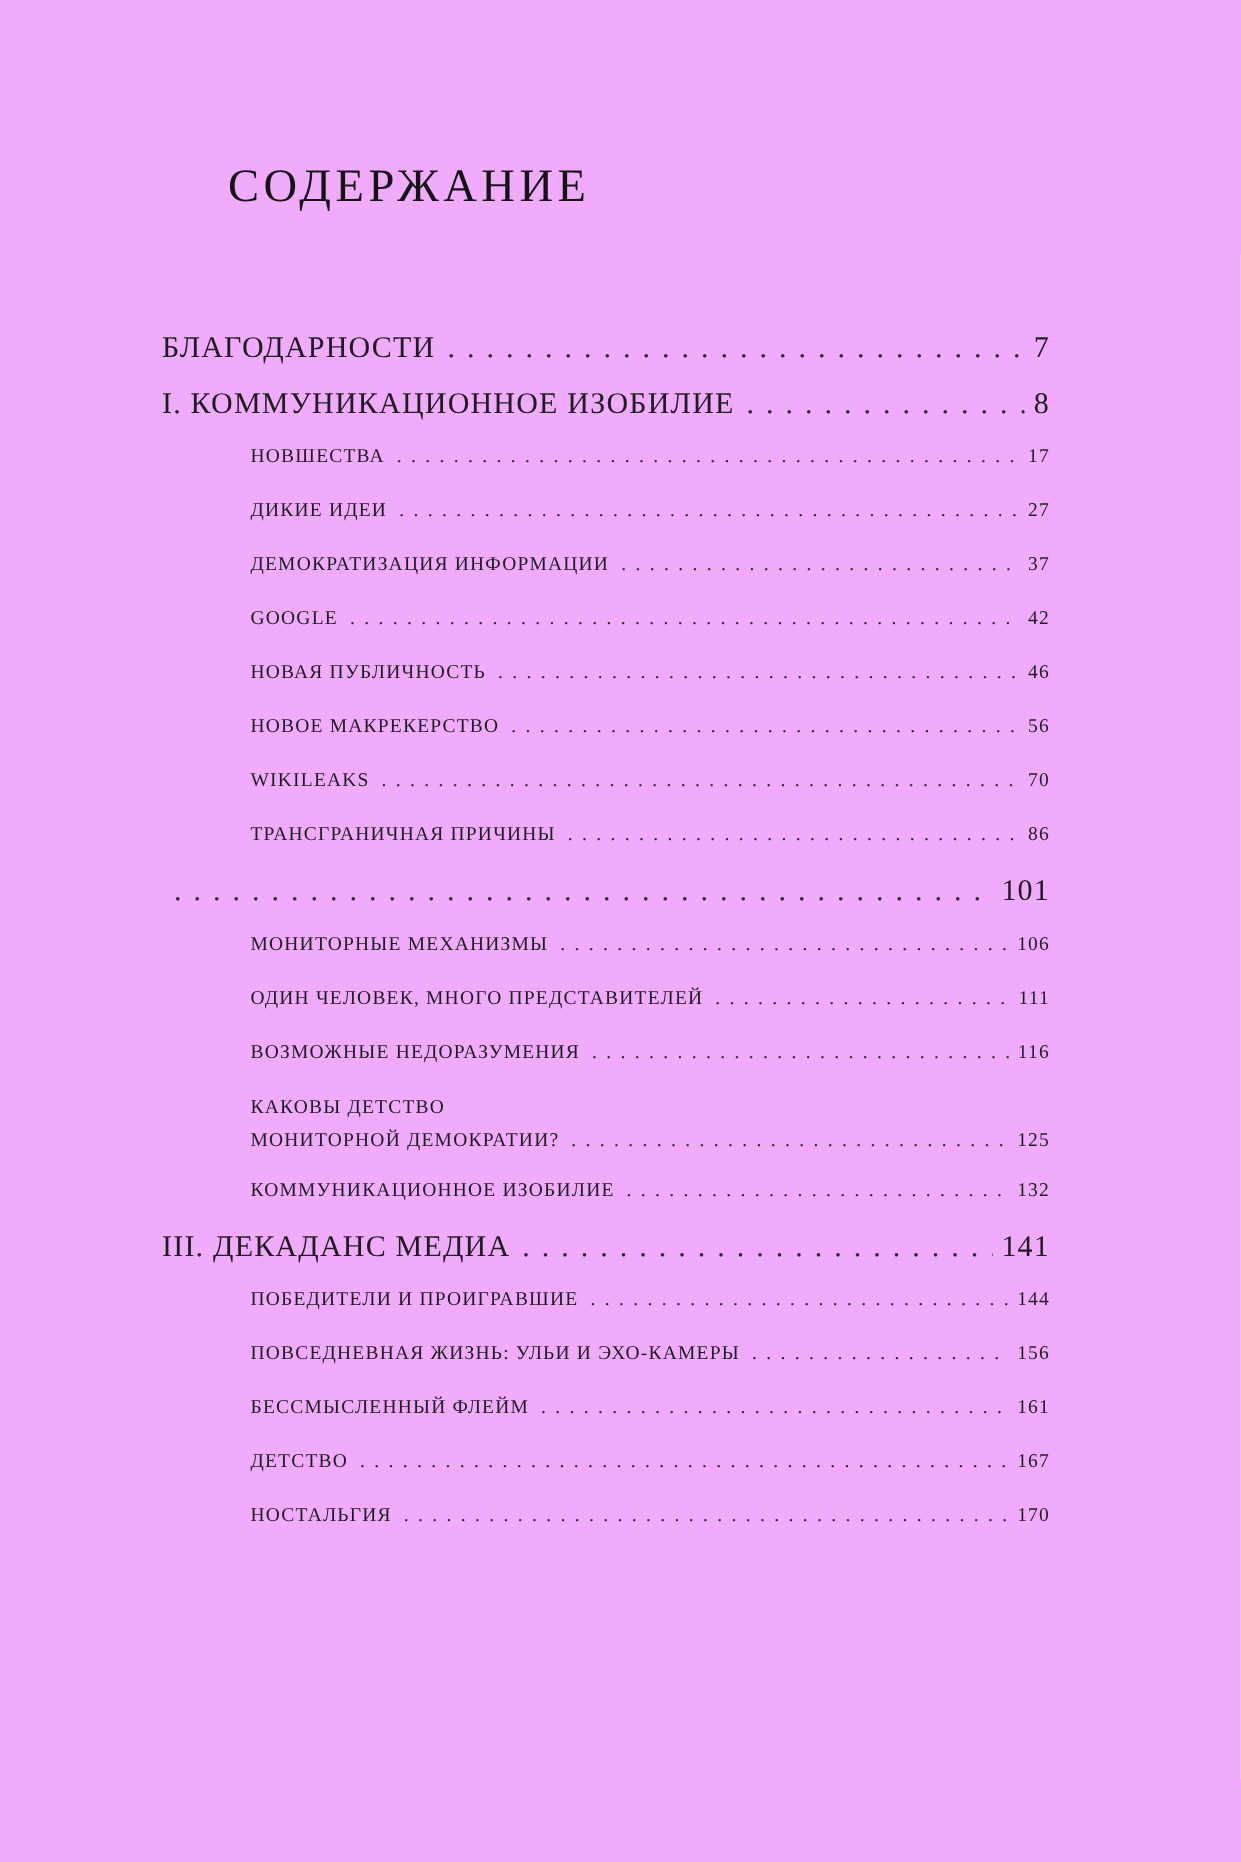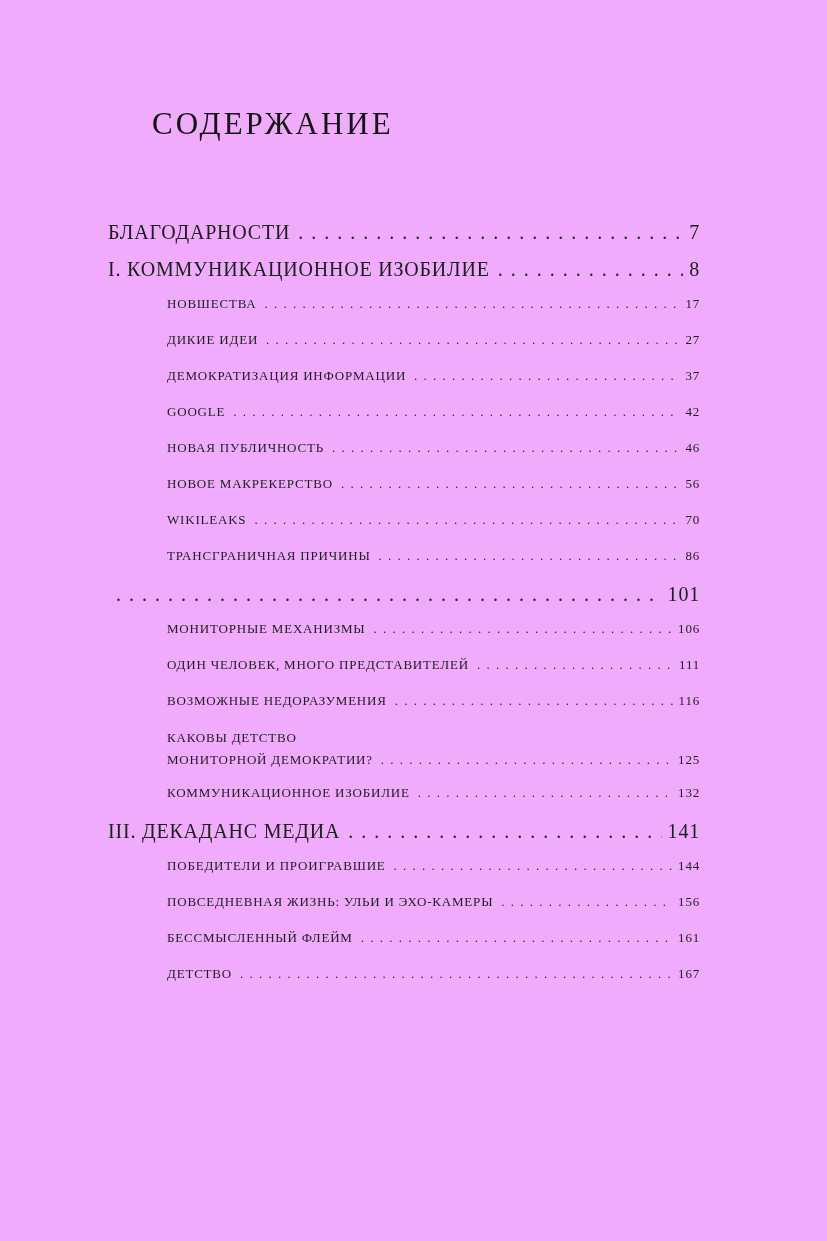--- a/index.html
+++ b/index.html
@@ -198,15 +198,20 @@
       <span class="leader"></span>
       <span class="pagenum">161</span>
     </div>
 
     <div class="row section">
       <span class="label">ДЕТСТВО</span>
       <span class="leader"></span>
       <span class="pagenum">167</span>
     </div>
 
+    <div class="row section">
+      <span class="label">НОСТАЛЬГИЯ</span>
+      <span class="leader"></span>
+      <span class="pagenum">170</span>
+    </div>
 
   </div>
 </div>
 
 </body></html>

